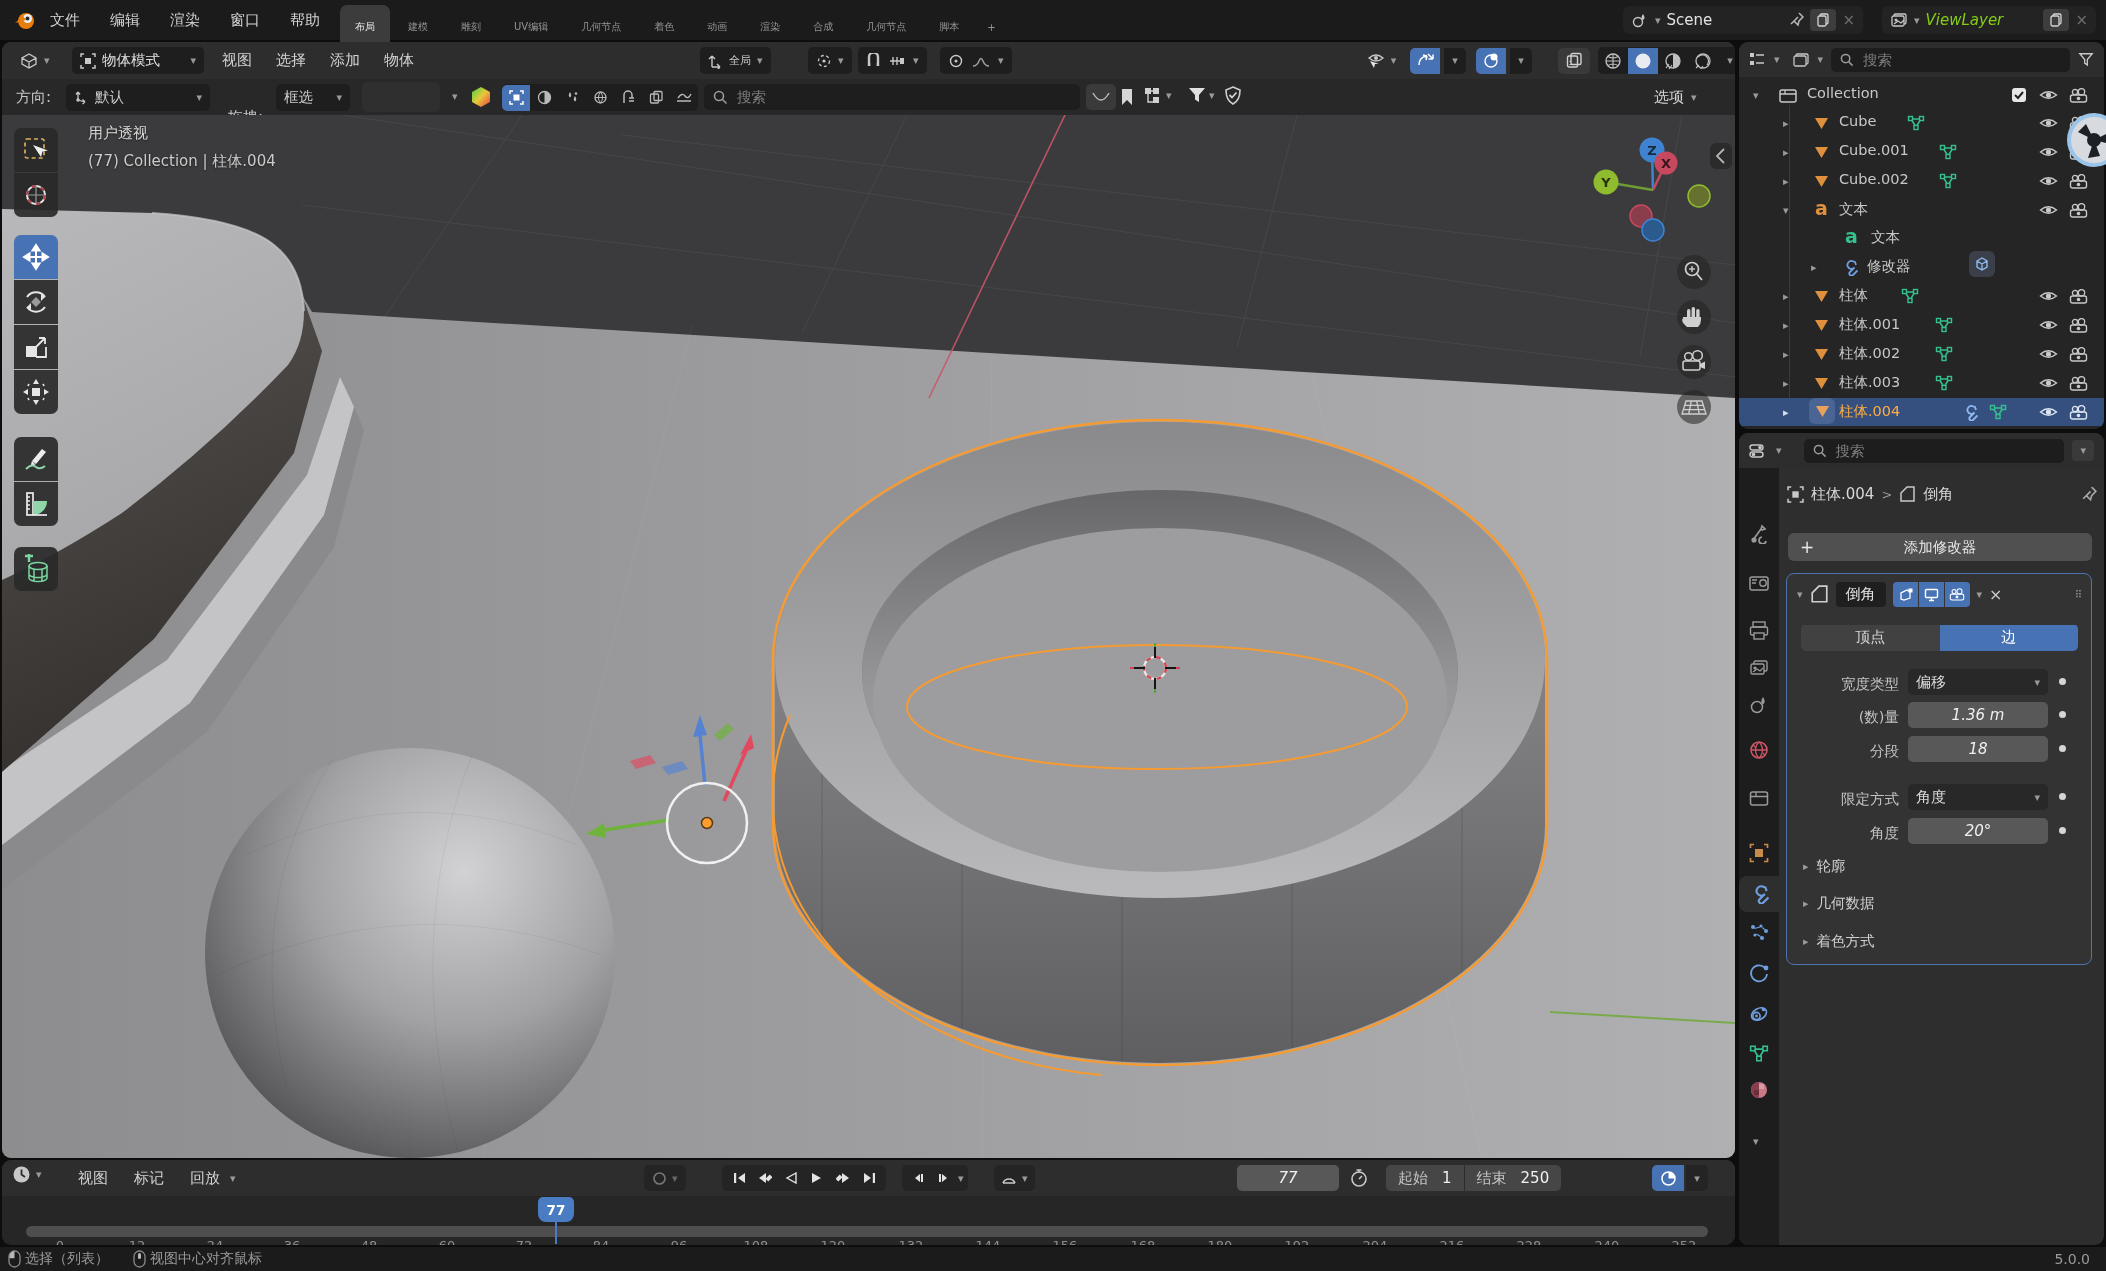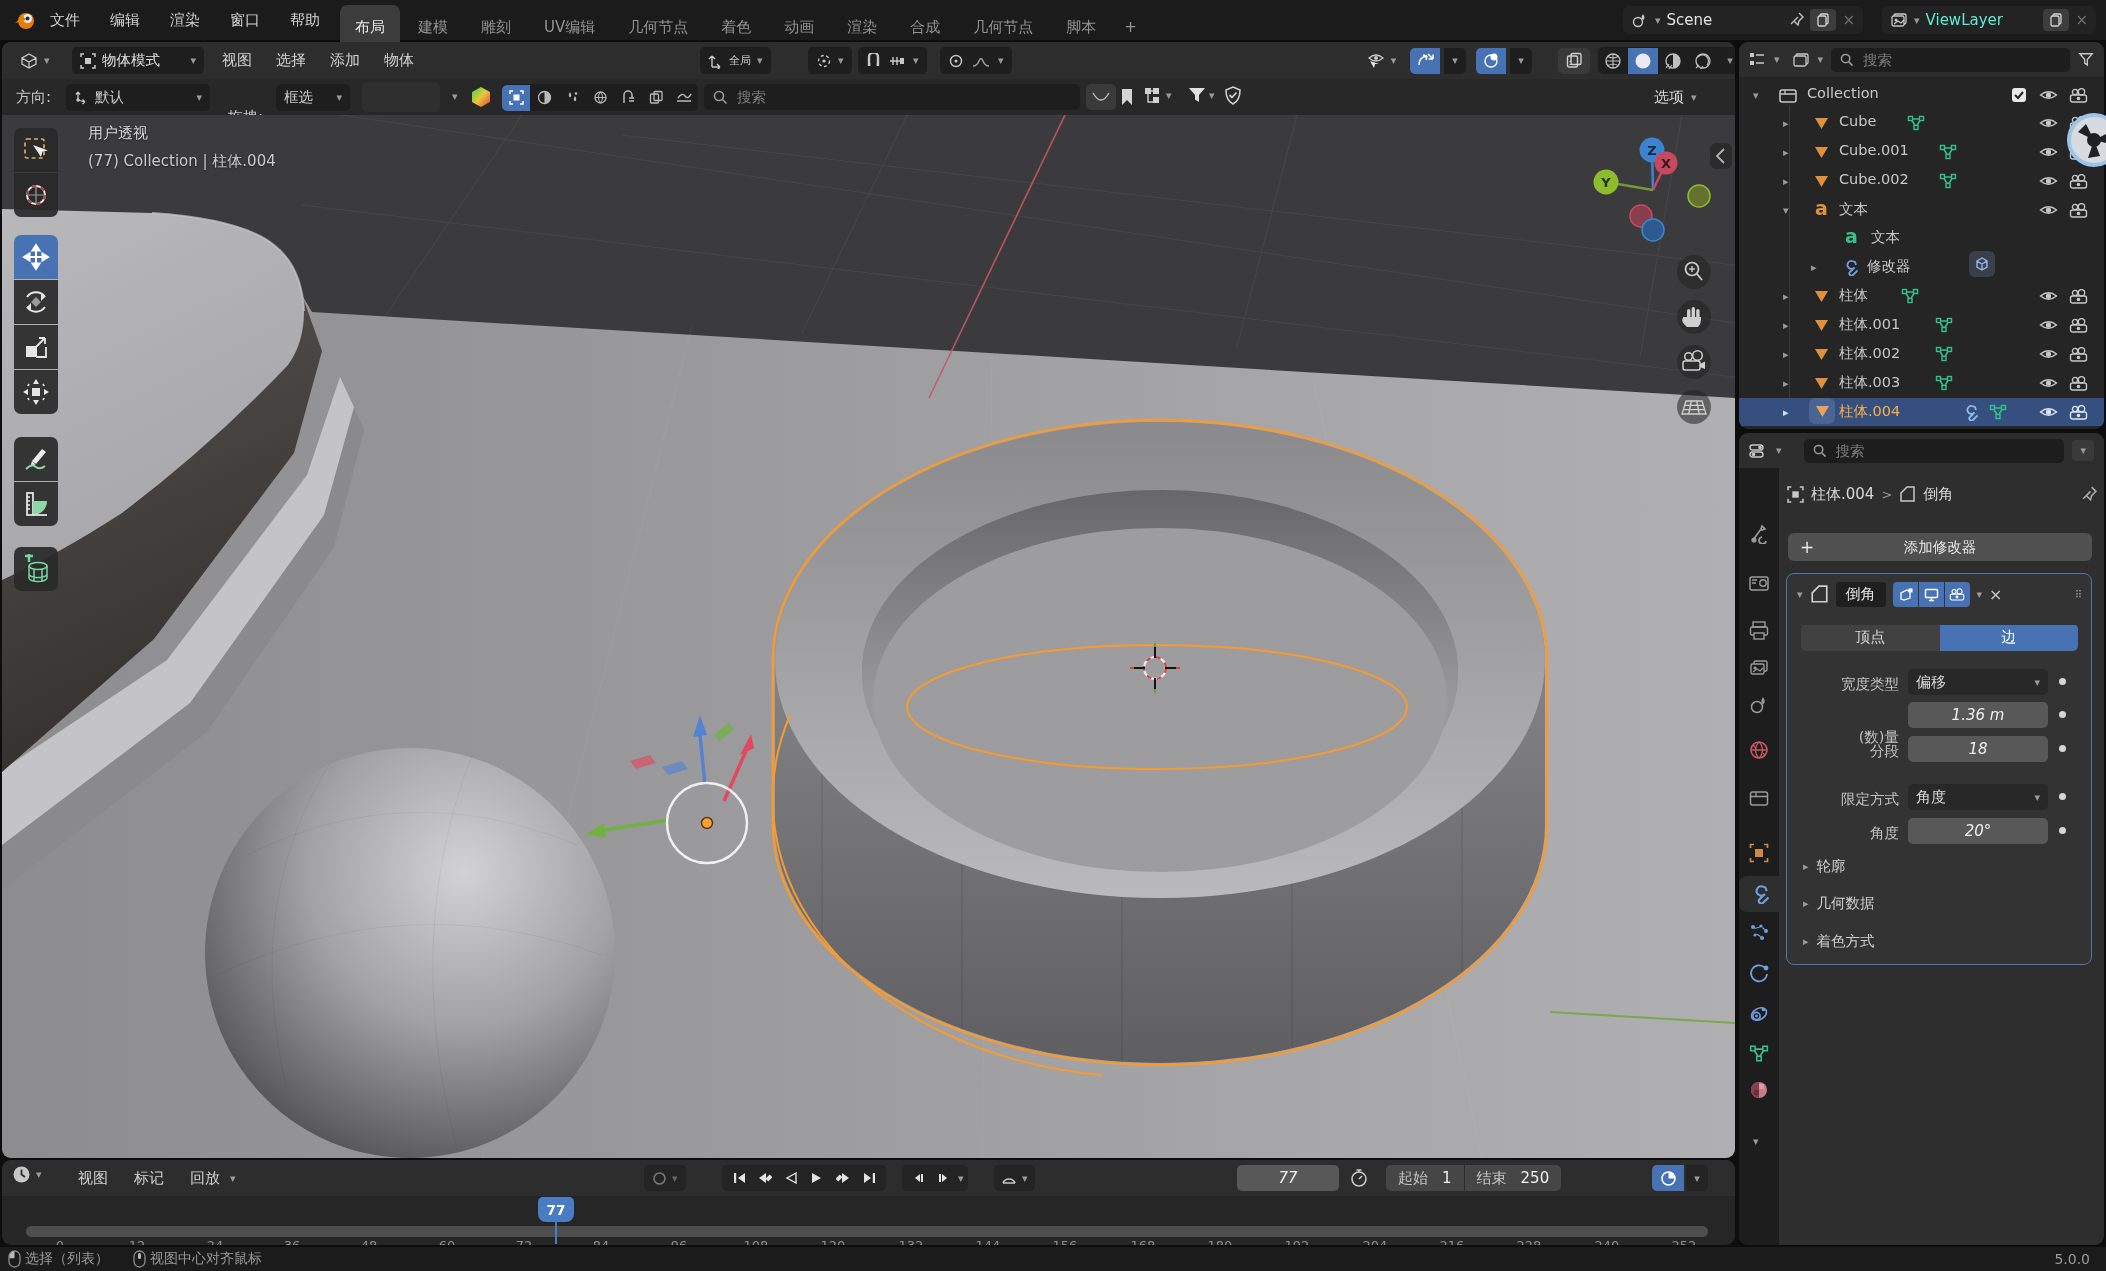--- a/index.html
+++ b/index.html
@@ -6,21 +6,21 @@
   *{box-sizing:border-box;font-family:"DejaVu Sans","Liberation Sans",sans-serif;}
   #app{position:relative;width:2106px;height:1271px;background:#0d0d0d;overflow:hidden;color:#cdcdcd;font-size:15px;}
   .abs{position:absolute;}
   .flex{display:flex;align-items:center;}
   .editor{position:absolute;border-radius:9px;overflow:hidden;}
   .hstrip{position:absolute;left:0;right:0;}
   .menu-item{color:#d2d2d2;font-size:15px;padding:0 4px;cursor:default;}
   .dim{color:#989898;}
   .chev{color:#9a9a9a;font-size:11px;line-height:1;}
   .wbtn{background:#1e1e1e;border-radius:5px;height:27px;display:flex;align-items:center;gap:6px;padding:0 8px;}
-  .tab{height:44px;display:flex;align-items:center;padding:0 15px;border-radius:7px;color:#949494;font-size:15px;}
+  .tab{height:44px;display:flex;align-items:center;padding:0 15px;border-radius:7px;color:#949494;font-size:10px;}
   .tab.active{background:#3c3c3c;color:#e8e8e8;}
   .field-gray{background:#585858;border-radius:5px;height:26px;display:flex;align-items:center;justify-content:center;color:#f0f0f0;font-style:italic;}
   .drop-dark{background:#282828;border-radius:5px;height:26px;display:flex;align-items:center;padding:0 8px;color:#dadada;}
   .prop-label{position:absolute;text-align:right;color:#c3c3c3;font-size:14.5px;}
   .sec-row{color:#d0d0d0;font-size:14.5px;display:flex;align-items:center;gap:8px;}
   .orow{position:absolute;left:0;width:365px;height:28px;display:flex;align-items:center;}
   .olabel{color:#c8c8c8;font-size:14.5px;}
   .ic{display:inline-flex;align-items:center;justify-content:center;}
   input{outline:none;border:none;background:transparent;color:#cfcfcf;font-size:14.5px;width:100%;}
   input::placeholder{color:#7f7f7f;}
@@ -91,21 +91,21 @@
     <div class="abs flex" style="left:1882px;top:6px;width:214px;height:28px;background:#232323;border-radius:6px;padding:0 8px;gap:6px;">
       <span class="ic">
           <svg width="18" height="16" viewBox="0 0 18 16">
             <rect x="4" y="2" width="12" height="10" rx="1.5" fill="none" stroke="#c8c8c8" stroke-width="1.3"></rect>
             <rect x="2" y="4" width="12" height="10" rx="1.5" fill="#232323" stroke="#c8c8c8" stroke-width="1.3"></rect>
             <circle cx="6" cy="8" r="1.5" fill="#c8c8c8"></circle>
             <path d="M4,12 l4,-3 3,2 3,-3" stroke="#c8c8c8" stroke-width="1.2" fill="none"></path>
           </svg>
         </span>
       <span class="chev">▾</span>
-      <span style="color:#5eead4;flex:1;">ViewLayer</span>
+      <span style="color:#84cc16;flex:1;font-style:italic;">ViewLayer</span>
       <span class="ic pbtn" style="background:#3d3d3d;border-radius:4px;width:26px;height:22px;">
           <svg width="13" height="14" viewBox="0 0 13 14">
             <rect x="3" y="1" width="8" height="10" rx="1.5" fill="none" stroke="#d5d5d5" stroke-width="1.3"></rect>
             <rect x="1" y="3" width="8" height="10" rx="1.5" fill="#3d3d3d" stroke="#d5d5d5" stroke-width="1.3"></rect>
           </svg>
         </span>
       <span style="color:#6f6f6f;font-size:15px;">×</span>
     </div>
   </div>
 
@@ -1188,21 +1188,21 @@
         <span class="pbtn toggle-blue" style="flex:1;color:#fff;">边</span>
       </div>
 
       <span class="prop-label" style="left:0;top:101px;width:112px;">宽度类型</span>
       <div class="abs drop-dark" style="left:121px;top:95px;width:140px;">
         <span>偏移</span>
           <span class="chev" style="margin-left:auto;">▾</span>
       </div>
       <span class="abs" style="left:272px;top:104px;width:7px;height:7px;border-radius:50%;background:#d5d5d5;"></span>
 
-      <span class="prop-label" style="left:0;top:134px;width:112px;margin-top:20px;">(数)量</span>
+      <span class="prop-label" style="left:0;top:134px;width:112px;">(数)量</span>
       <div class="abs field-gray" style="left:121px;top:128px;width:140px;">
           <span>1.36 m</span>
         </div>
       <span class="abs" style="left:272px;top:137px;width:7px;height:7px;border-radius:50%;background:#d5d5d5;"></span>
 
       <span class="prop-label" style="left:0;top:168px;width:112px;">分段</span>
       <div class="abs field-gray" style="left:121px;top:162px;width:140px;">
           <span>18</span>
         </div>
       <span class="abs" style="left:272px;top:171px;width:7px;height:7px;border-radius:50%;background:#d5d5d5;"></span>

